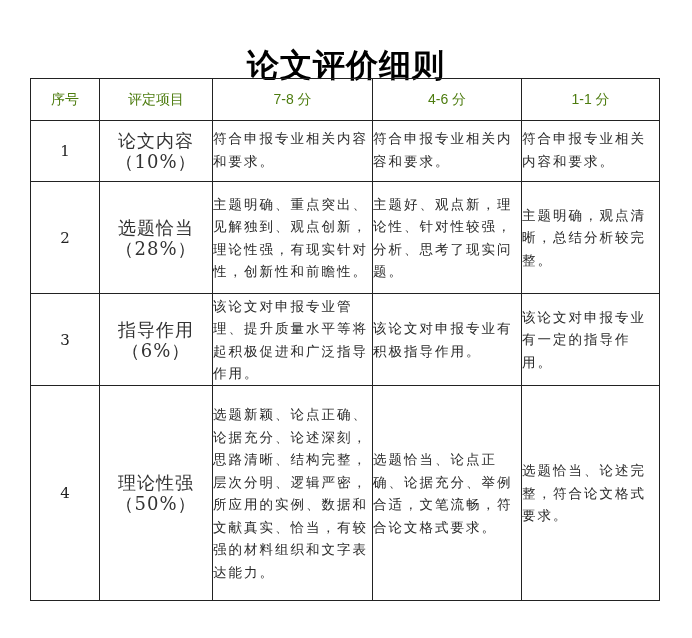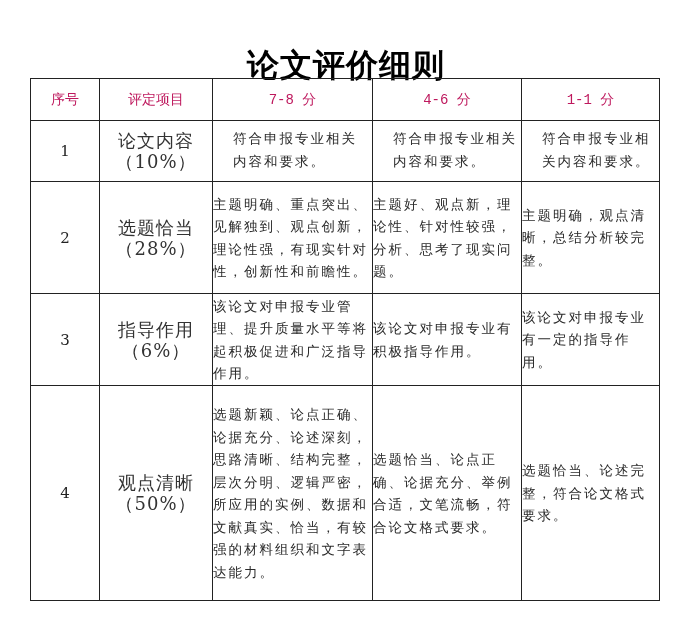--- a/index.html
+++ b/index.html
@@ -35,24 +35,24 @@
       border-collapse: collapse;
       table-layout: fixed;
       width: 630px;
     }
     table.rubric th, table.rubric td {
       border: 1.5px solid #222;
       padding: 0;
       vertical-align: middle;
     }
     table.rubric th {
-      font-family: Liberation Mono, monospace;
+      font-family: Liberation Sans, sans-serif;
       font-weight: normal;
       font-size: 14px;
-      color: #be185d;
+      color: #4d7c0f;
       text-align: center;
       height: 41px;
     }
     .col-no { width: 69px; }
     .col-item { width: 113px; }
     .col-a { width: 160px; }
     .col-b { width: 149px; }
     .col-c { width: 138px; }
 
     td.no {
@@ -70,21 +70,21 @@
     td.item .pct { display: block; letter-spacing: 1px; }
     td.desc {
       text-align: left;
       font-size: 13.5px;
       line-height: 22.5px;
       color: #2a2a2a;
       padding: 2px 6px 2px 7px;
       letter-spacing: 2px;
       word-break: break-all;
     }
-    td.desc.top { vertical-align: top; padding-top: 6px; padding-left: 20px; }
+    td.desc.top { vertical-align: top; padding-top: 6px; }
     tr.r1 td { height: 54px; }
     tr.r2 td { height: 111px; }
     tr.r3 td { height: 91px; }
     tr.r4 td { height: 214px; }
   </style>
 </head>
 <body>
 
 <h1 class="page-title">论文评价细则</h1>
 
@@ -132,21 +132,21 @@
         <span>指导作用</span>
         <span class="pct">（6%）</span>
       </td>
       <td class="desc">该论文对申报专业管理、提升质量水平等将起积极促进和广泛指导作用。</td>
       <td class="desc">该论文对申报专业有积极指导作用。</td>
       <td class="desc">该论文对申报专业有一定的指导作用。</td>
     </tr>
     <tr class="r4">
       <td class="no">4</td>
       <td class="item">
-        <span>观点清晰</span>
+        <span>理论性强</span>
         <span class="pct">（50%）</span>
       </td>
       <td class="desc">选题新颖、论点正确、论据充分、论述深刻，思路清晰、结构完整，层次分明、逻辑严密，所应用的实例、数据和文献真实、恰当，有较强的材料组织和文字表达能力。</td>
       <td class="desc">选题恰当、论点正确、论据充分、举例合适，文笔流畅，符合论文格式要求。</td>
       <td class="desc">选题恰当、论述完整，符合论文格式要求。</td>
     </tr>
   </tbody>
 </table>
 
 </body></html>

